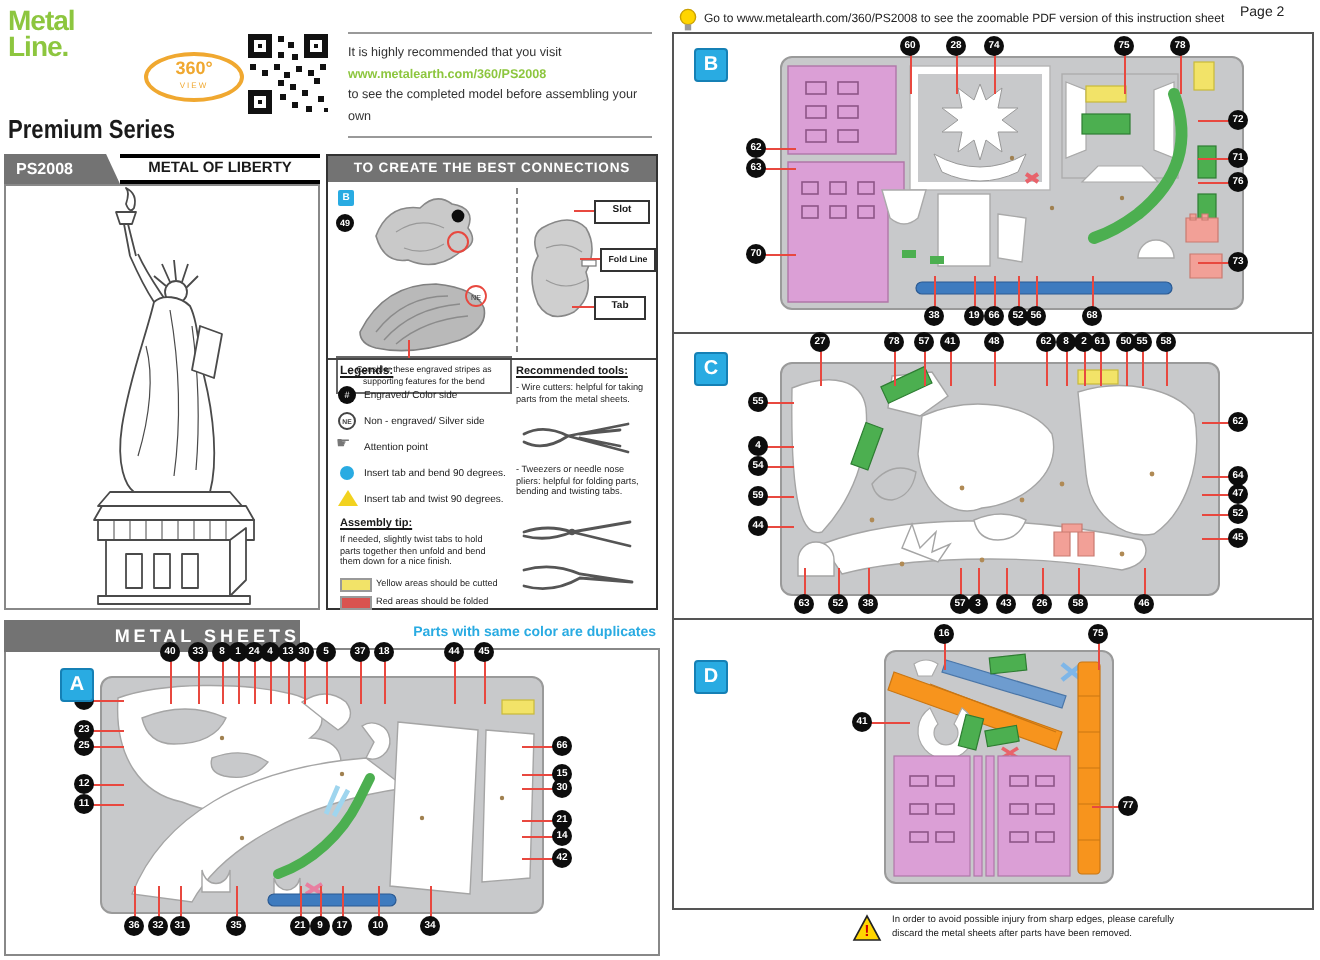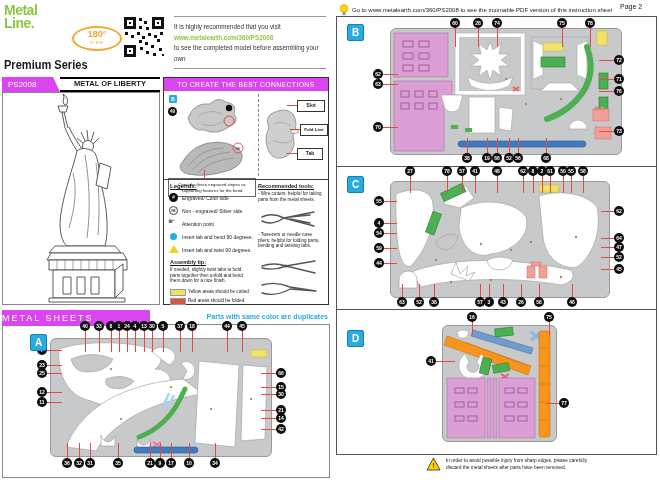--- a/index.html
+++ b/index.html
@@ -5,36 +5,36 @@
   html,body{margin:0;padding:0}
   body{width:660px;height:480px;position:relative;background:#fff;
        font-family:"Liberation Sans",sans-serif;color:#1a1a1a;overflow:hidden}
   .abs{position:absolute}
   .callout{position:absolute;width:10px;height:10px;border-radius:50%;background:#0d0d0d;
            color:#fff;font-size:5px;line-height:10px;text-align:center;font-weight:bold;z-index:6}
   .leader{position:absolute;background:#E8483F;z-index:4}
   .sheet{position:absolute;background:#C8C9CB;border:1px solid #9a9a9a;border-radius:6px;z-index:2}
   .sheet-badge{position:absolute;width:15px;height:15px;background:#29ABE2;border:1px solid #1580b5;
                border-radius:2px;color:#fff;font-weight:bold;font-size:10px;line-height:15px;text-align:center;z-index:6}
-  .blackbar{background:#d946ef;color:#fff;font-weight:normal}
+  .blackbar{background:#737373;color:#fff;font-weight:bold}
   .lbox{position:absolute;border:1px solid #333;background:#fff;font-size:5px;line-height:9px;
         text-align:center;font-weight:bold;z-index:5}
   .tinytxt{font-size:4.6px;line-height:1.25;color:#222}
   svg{display:block}
 </style>
 </head>
 <body>
 
 <div class="abs" style="left:4px;top:4px;font-weight:bold;font-size:14px;line-height:.92;color:#8DC63F;letter-spacing:-.5px">
   <div>Metal</div>
   <div>Line.</div>
 </div>
 
 <div class="abs" style="left:72px;top:26px;width:46px;height:21px;border:2px solid #F0A830;border-radius:50%;text-align:center;z-index:2">
-  <div style="font-size:9px;font-weight:bold;color:#F0A830;line-height:13px">180°</div>
+  <div style="font-size:9px;font-weight:bold;color:#F0A830;line-height:13px">360°</div>
   <div style="font-size:4px;color:#F0A830;line-height:3px;letter-spacing:1px">VIEW</div>
 </div>
 
 <div class="abs" style="left:122px;top:15px">
   <svg width="44" height="44" viewBox="0 0 44 44">
     <rect x="0" y="0" width="44" height="44" fill="#fff"></rect>
     <g fill="#111">
       <rect x="2" y="2" width="12" height="12"></rect>
         <rect x="30" y="2" width="12" height="12"></rect>
         <rect x="2" y="30" width="12" height="12"></rect>
@@ -184,21 +184,21 @@
   <div class="tinytxt" style="position:absolute;left:94px;top:154px;width:66px">- Tweezers or needle nose pliers: helpful for folding parts, bending and twisting tabs.</div>
   <svg class="abs" style="left:96px;top:179px" width="58" height="20" viewBox="0 0 58 20">
     <path d="M2,9 Q14,5 26,9 M2,11 Q14,14 26,9 M26,9 L55,4 M26,9 L55,16" fill="none" stroke="#555" stroke-width="1.4" stroke-linecap="round"></path>
     <circle cx="26" cy="9" r="1.6" fill="#555"></circle>
   </svg>
   <svg class="abs" style="left:96px;top:201px" width="58" height="20" viewBox="0 0 58 20">
     <path d="M2,6 Q16,2 30,8 L56,12 M2,14 Q16,18 30,10 L56,12" fill="none" stroke="#555" stroke-width="1.4" stroke-linecap="round"></path>
   </svg>
 </div>
 
-<div class="abs blackbar" style="left:2px;top:310px;width:148px;height:16px;font-size:9px;line-height:16px;text-align:left;letter-spacing:2px;z-index:4">METAL SHEETS</div>
+<div class="abs blackbar" style="left:2px;top:310px;width:148px;height:16px;font-size:9px;line-height:16px;text-align:right;letter-spacing:2px;z-index:4">METAL SHEETS</div>
 <div class="abs" style="left:175px;top:313px;width:153px;text-align:right;color:#29ABE2;font-weight:bold;font-size:7px">Parts with same color are duplicates</div>
 
 <div class="abs" style="left:2px;top:324px;width:328px;height:154px;border:1px solid #888;box-sizing:border-box"></div>
 <div class="sheet-badge" style="left:30px;top:334px">A</div>
 
 <div class="sheet" style="left:50px;top:338px;width:220px;height:117px">
   <svg width="220" height="117" viewBox="0 0 220 117">
     <g stroke="#a5a5a5" stroke-width=".7" fill="#fff">
       <path d="M8,10 C30,2 70,2 95,8 C110,12 115,22 104,30 C120,30 125,45 112,52 C100,74 60,70 40,62 C20,58 6,40 8,10 z"></path>
       <path d="M20,20 q22,-9 42,0 q-6,13 -26,13 q-13,0 -16,-13 z" fill="#C8C9CB"></path>

